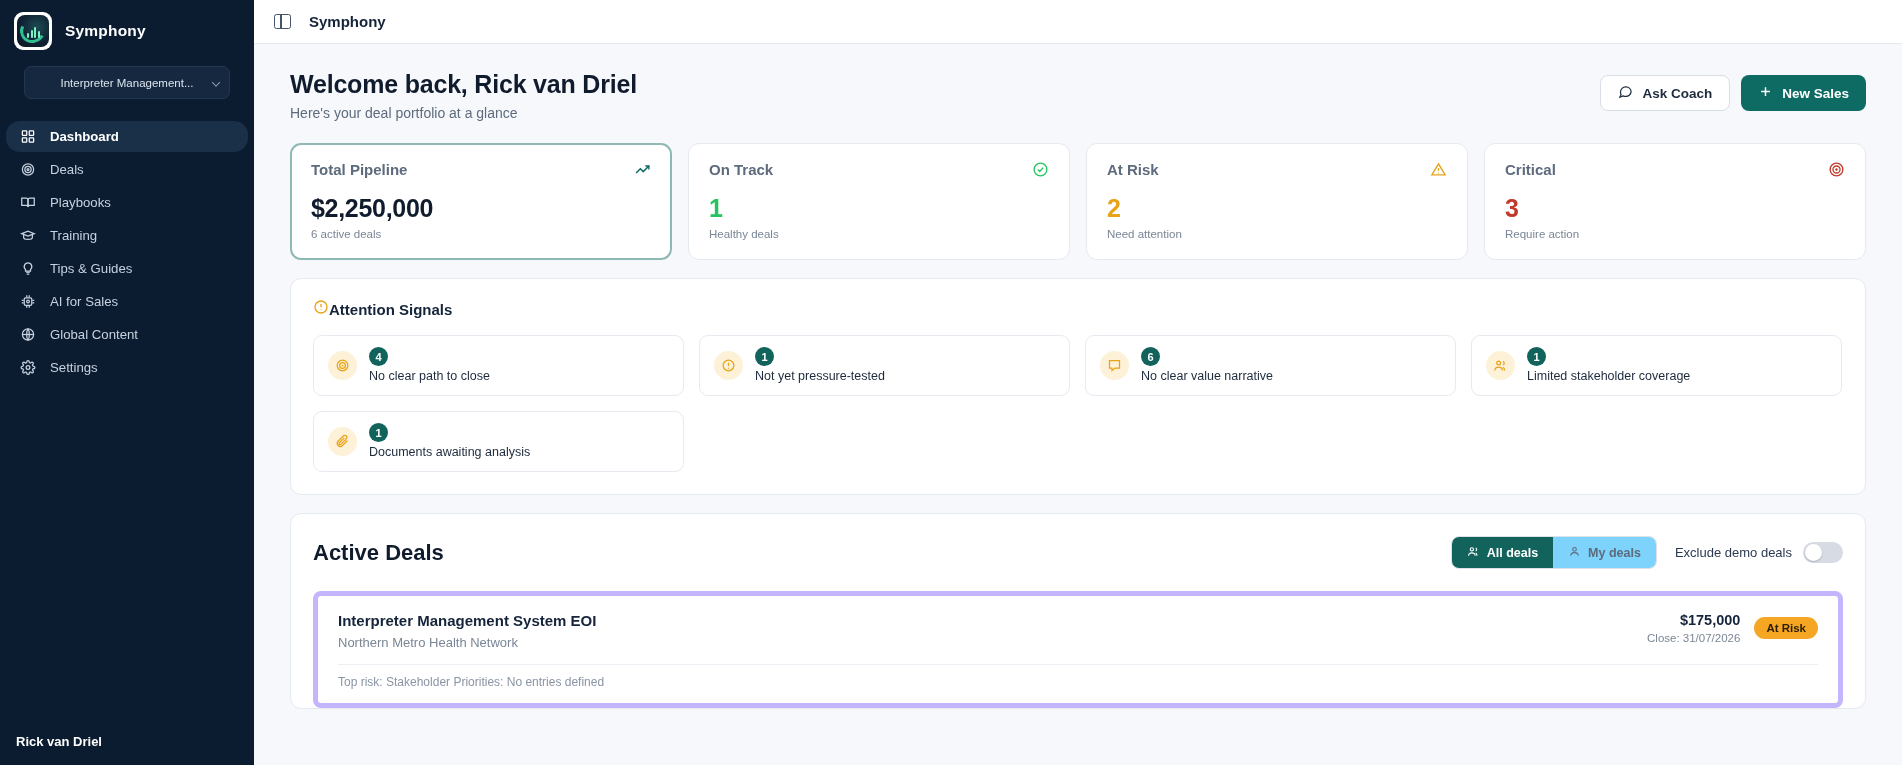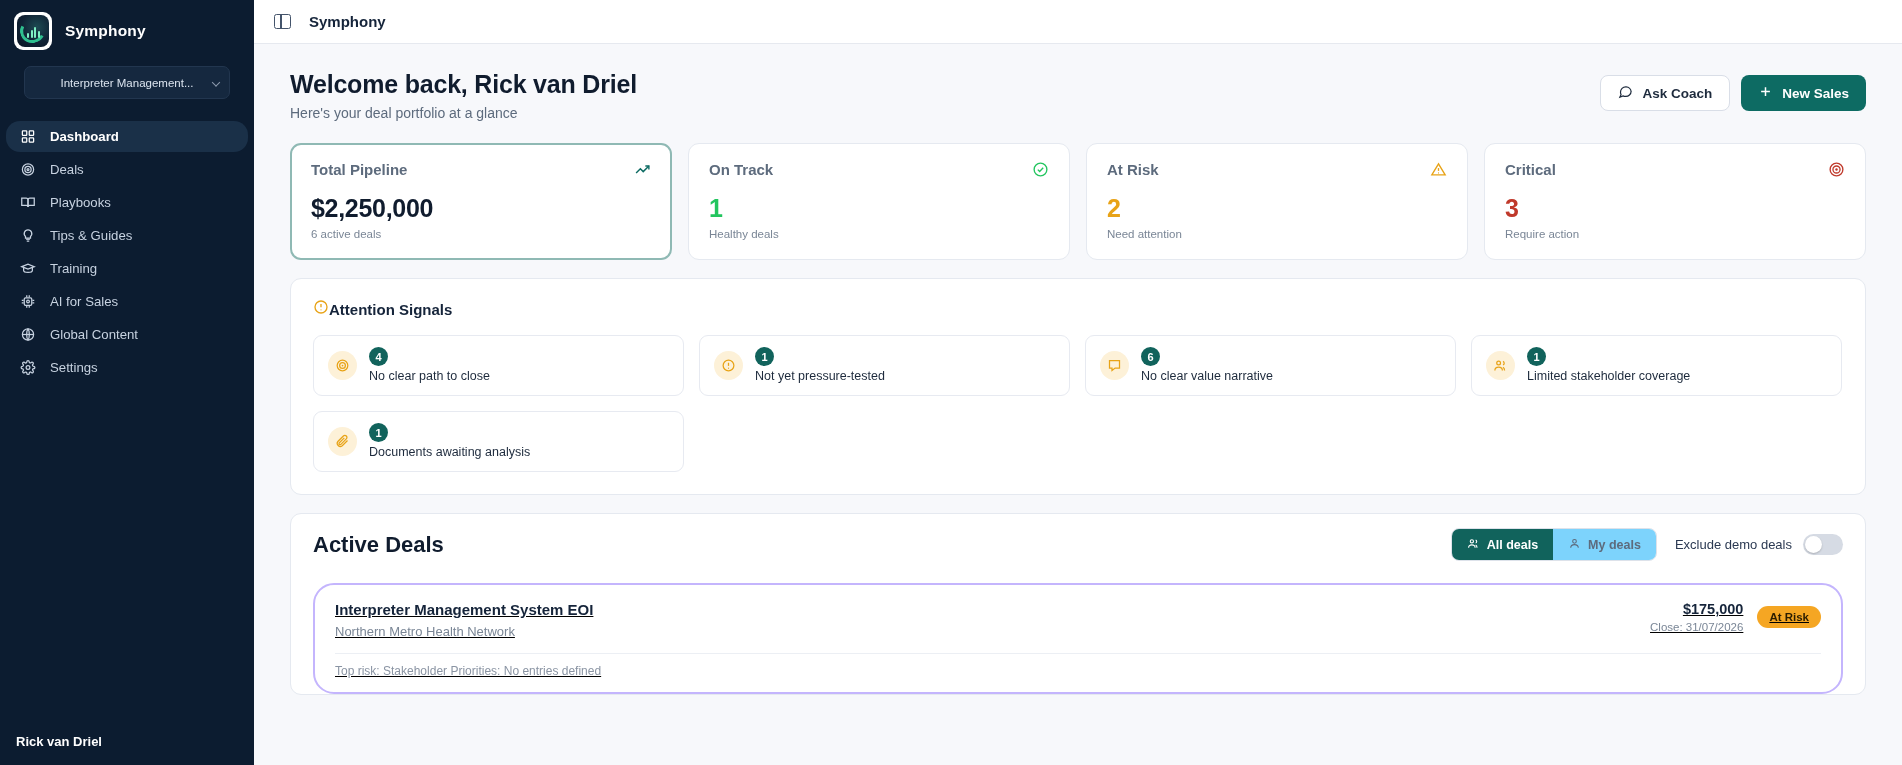--- a/index.html
+++ b/index.html
@@ -131,38 +131,38 @@
   .signal-body { display: flex; flex-direction: column; gap: 3px; min-width: 0; }
   .signal-badge {
     align-self: flex-start;
     background: #11635c; color: #fff; font-size: 11px; font-weight: bold;
     min-width: 19px; height: 19px; border-radius: 10px; padding: 0 6px;
     display: inline-flex; align-items: center; justify-content: center;
   }
   .signal-text { font-size: 12.5px; color: #1d2a3c; white-space: nowrap; }
 
   
-  .deals-panel { padding: 14px 22px 0 22px; }
+  .deals-panel { padding: 22px 22px 0 22px; }
   .deals-head { display: flex; align-items: center; justify-content: space-between; }
   .deals-title { font-size: 22px; font-weight: bold; color: #101c2e; }
   .deals-controls { display: flex; align-items: center; gap: 18px; }
   .segmented { display: flex; border: 1px solid #dde2ea; border-radius: 8px; overflow: hidden; }
   .seg-btn {
     display: inline-flex; align-items: center; gap: 7px;
     height: 31px; padding: 0 15px; font-size: 12.5px; font-weight: bold;
     background: #7dd3fc; color: #5d6b7d; cursor: pointer; border: none;
     font-family: "Liberation Sans", sans-serif;
   }
   .seg-btn.active { background: #11635c; color: #ffffff; }
   .toggle-wrap { display: flex; align-items: center; gap: 11px; }
   .toggle-label { font-size: 13px; color: #2b3952; }
   .toggle { width: 40px; height: 21px; border-radius: 11px; background: #d6dbe4; position: relative; cursor: pointer; }
   .toggle .knob { position: absolute; top: 2px; left: 2px; width: 17px; height: 17px; border-radius: 50%; background: #fff; box-shadow: 0 1px 2px rgba(0,0,0,.2); }
 
-  .deal-card { border: 2px solid #c4b5fd; border-radius: 21px; margin-top: 22px; padding: 16px 20px 14px 20px; cursor: pointer; background: #fff; text-decoration: underline; }
+  .deal-card { border: 5px solid #c4b5fd; border-radius: 8px; margin-top: 22px; padding: 16px 20px 14px 20px; cursor: pointer; background: #fff; }
   .deal-row1 { display: flex; align-items: flex-start; justify-content: space-between; }
   .deal-name { font-size: 15px; font-weight: bold; color: #15243a; }
   .deal-org { font-size: 13px; color: #7a8696; margin-top: 6px; }
   .deal-right { display: flex; align-items: center; gap: 14px; }
   .deal-amounts { text-align: right; }
   .deal-value { font-size: 14.5px; font-weight: bold; color: #15243a; }
   .deal-close { font-size: 11.5px; color: #7a8696; margin-top: 4px; }
   .status-pill {
     background: #f5a623; color: #2b1d00; font-size: 11.5px; font-weight: bold;
     padding: 5px 12px; border-radius: 11px; white-space: nowrap;
@@ -223,35 +223,35 @@
           <svg width="15" height="15" viewBox="0 0 24 24" fill="none" stroke="currentColor" stroke-width="2">
               <path d="M2 5h7a3 3 0 0 1 3 3v11a2.5 2.5 0 0 0-2.5-2.5H2z"></path>
               <path d="M22 5h-7a3 3 0 0 0-3 3v11a2.5 2.5 0 0 1 2.5-2.5H22z"></path>
             </svg>
         </span>
         <span>Playbooks</span>
       </div>
       <div class="nav-item">
         <span class="nav-icon">
           <svg width="15" height="15" viewBox="0 0 24 24" fill="none" stroke="currentColor" stroke-width="2">
+              <path d="M2 9l10-4 10 4-10 4z"></path>
+              <path d="M5 11v4c0 1.5 3.2 3 7 3s7-1.5 7-3v-4"></path>
+            </svg>
+        </span>
+        <span>Training</span>
+      </div>
+      <div class="nav-item">
+        <span class="nav-icon">
+          <svg width="15" height="15" viewBox="0 0 24 24" fill="none" stroke="currentColor" stroke-width="2">
               <path d="M9 18h6"></path>
               <path d="M10 21h4"></path>
               <path d="M12 3a6 6 0 0 0-4 10.5V16h8v-2.5A6 6 0 0 0 12 3z"></path>
             </svg>
         </span>
         <span>Tips &amp; Guides</span>
-      </div>
-      <div class="nav-item">
-        <span class="nav-icon">
-          <svg width="15" height="15" viewBox="0 0 24 24" fill="none" stroke="currentColor" stroke-width="2">
-              <path d="M2 9l10-4 10 4-10 4z"></path>
-              <path d="M5 11v4c0 1.5 3.2 3 7 3s7-1.5 7-3v-4"></path>
-            </svg>
-        </span>
-        <span>Training</span>
       </div>
       <div class="nav-item">
         <span class="nav-icon">
           <svg width="15" height="15" viewBox="0 0 24 24" fill="none" stroke="currentColor" stroke-width="2">
               <rect x="6" y="6" width="12" height="12" rx="2"></rect>
               <circle cx="12" cy="12" r="2.2"></circle>
               <path d="M10 2v3M14 2v3M10 19v3M14 19v3M2 10h3M2 14h3M19 10h3M19 14h3"></path>
             </svg>
         </span>
         <span>AI for Sales</span>

